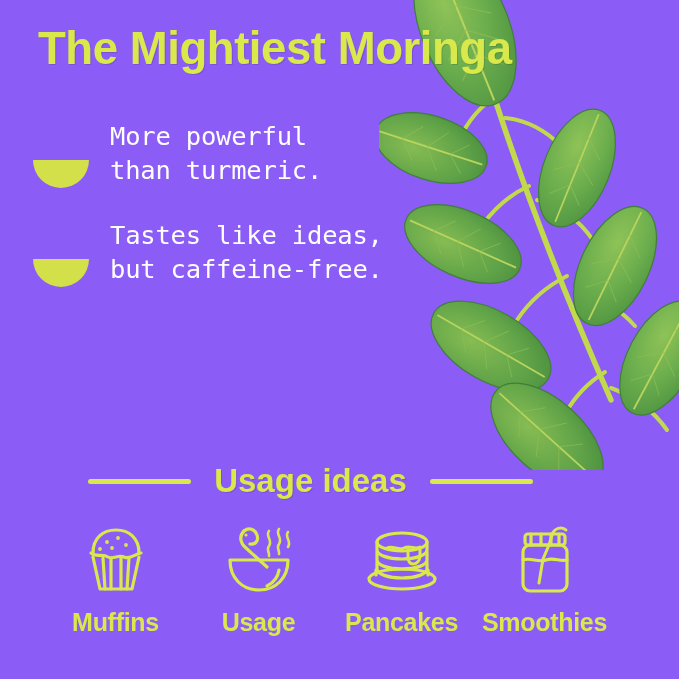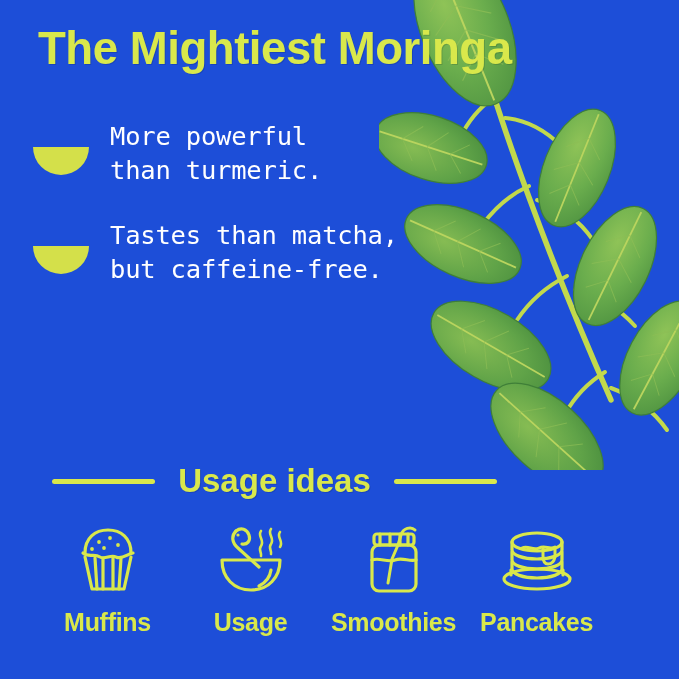--- a/index.html
+++ b/index.html
@@ -6,21 +6,21 @@
   html, body {
     margin: 0;
     padding: 0;
     background: #0a4a3a;
   }
   #poster {
     position: relative;
     width: 679px;
     height: 679px;
     overflow: hidden;
-    background: #1d4ed8;
+    background: #8b5cf6;
     font-family: "Liberation Sans", sans-serif;
     -webkit-font-smoothing: antialiased;
   }
 
   
   .leaf-art {
     position: absolute;
     top: 0;
     right: 0;
     width: 300px;
@@ -47,21 +47,21 @@
 
   
   .bullets {
     position: absolute;
     left: 33px;
     top: 120px;
     width: 470px;
   }
   .bullet-row {
     display: flex;
-    align-items: center;
+    align-items: flex-end;
     margin-bottom: 31px;
   }
   .bullet-mark {
     flex: 0 0 auto;
     width: 56px;
     height: 28px;
     margin-top: 15px;
     margin-right: 21px;
     background: #d4e04a;
     border-radius: 0 0 28px 28px / 0 0 28px 28px;
@@ -78,20 +78,21 @@
 
   
   .usage-head {
     position: absolute;
     left: 0;
     top: 462px;
     width: 549px;
     display: flex;
     align-items: center;
     justify-content: center;
+    padding-left: 36px;
   }
   .usage-rule {
     width: 103px;
     height: 5px;
     background: #d9e84b;
     border-radius: 3px;
   }
   .usage-title {
     font-size: 33px;
     font-weight: 700;
@@ -99,25 +100,25 @@
     font-family: "Liberation Sans Narrow", "Liberation Sans", sans-serif;
     letter-spacing: 0px;
     margin: 0 23px;
     white-space: nowrap;
     text-shadow: 1px 1px 0 rgba(0,0,0,0.12);
   }
 
   
   .icon-row {
     position: absolute;
-    left: 14px;
+    left: 0;
     top: 520px;
     width: 616px;
     display: flex;
-    justify-content: center;
+    justify-content: flex-end;
     align-items: flex-start;
   }
   .icon-cell {
     width: 143px;
     display: flex;
     flex-direction: column;
     align-items: center;
   }
   .icon-glyph {
     height: 80px;
@@ -222,21 +223,21 @@
   <div class="bullets">
 
     <div class="bullet-row">
       <span class="bullet-mark"></span>
       <span class="bullet-text">More powerful
 than turmeric.</span>
     </div>
 
     <div class="bullet-row">
       <span class="bullet-mark"></span>
-      <span class="bullet-text">Tastes than matcha,
+      <span class="bullet-text">Tastes like ideas,
 but caffeine-free.</span>
     </div>
 
 
   </div>
 
   <div class="usage-head">
     <span class="usage-rule"></span>
     <span class="usage-title">Usage ideas</span>
     <span class="usage-rule"></span>
@@ -273,40 +274,40 @@
           <path d="M57 6 C53 11 61 15 57 21 C54 25 58 28 57 31" stroke-width="2.6"></path>
           <path d="M66 9 C62 14 70 18 66 24" stroke-width="2.6"></path>
         </svg>
       </span>
       <span class="icon-label">Usage</span>
     </div>
 
     <div class="icon-cell">
       <span class="icon-glyph">
         <svg width="74" height="74" viewBox="0 0 74 74" fill="none" stroke="#d9e84b" stroke-width="3.2" stroke-linecap="round" stroke-linejoin="round">
-          <rect x="17" y="11" width="40" height="11" rx="3"></rect>
-          <path d="M23 11 L23 22 M33 11 L33 22 M43 11 L43 22 M51 11 L51 22"></path>
-          <rect x="15" y="22" width="44" height="46" rx="7"></rect>
-          <path d="M15 37 C23 34 30 40 38 37 C46 34 52 39 59 37"></path>
-          <path d="M31 60 L35 36 L41 22 L44 12 C46 5 54 3 58 7" stroke-width="3"></path>
-        </svg>
-      </span>
-      <span class="icon-label">Smoothies</span>
-    </div>
-
-    <div class="icon-cell">
-      <span class="icon-glyph">
-        <svg width="74" height="74" viewBox="0 0 74 74" fill="none" stroke="#d9e84b" stroke-width="3.2" stroke-linecap="round" stroke-linejoin="round">
           <ellipse cx="37" cy="56" rx="33" ry="10"></ellipse>
           <path d="M11 52 L11 47 M63 52 L63 47"></path>
           <ellipse cx="37" cy="19" rx="25" ry="9"></ellipse>
           <path d="M12 19 L12 27 C12 32 23 36 37 36 C51 36 62 32 62 27 L62 19"></path>
           <path d="M12 29 L12 37 C12 42 23 46 37 46 C51 46 62 42 62 37 L62 29"></path>
           <path d="M12 39 L12 46 C12 51 23 55 37 55 C51 55 62 51 62 46 L62 39"></path>
           <path d="M22 25 C28 22 33 28 39 25 C45 22 50 27 55 24 L55 34 C54 39 52 41 48 41 C44 41 43 37 43 33 L43 26" stroke-width="3"></path>
         </svg>
       </span>
       <span class="icon-label">Pancakes</span>
     </div>
 
+    <div class="icon-cell">
+      <span class="icon-glyph">
+        <svg width="74" height="74" viewBox="0 0 74 74" fill="none" stroke="#d9e84b" stroke-width="3.2" stroke-linecap="round" stroke-linejoin="round">
+          <rect x="17" y="11" width="40" height="11" rx="3"></rect>
+          <path d="M23 11 L23 22 M33 11 L33 22 M43 11 L43 22 M51 11 L51 22"></path>
+          <rect x="15" y="22" width="44" height="46" rx="7"></rect>
+          <path d="M15 37 C23 34 30 40 38 37 C46 34 52 39 59 37"></path>
+          <path d="M31 60 L35 36 L41 22 L44 12 C46 5 54 3 58 7" stroke-width="3"></path>
+        </svg>
+      </span>
+      <span class="icon-label">Smoothies</span>
+    </div>
+
   </div>
 
 </div>
 
 </body></html>

